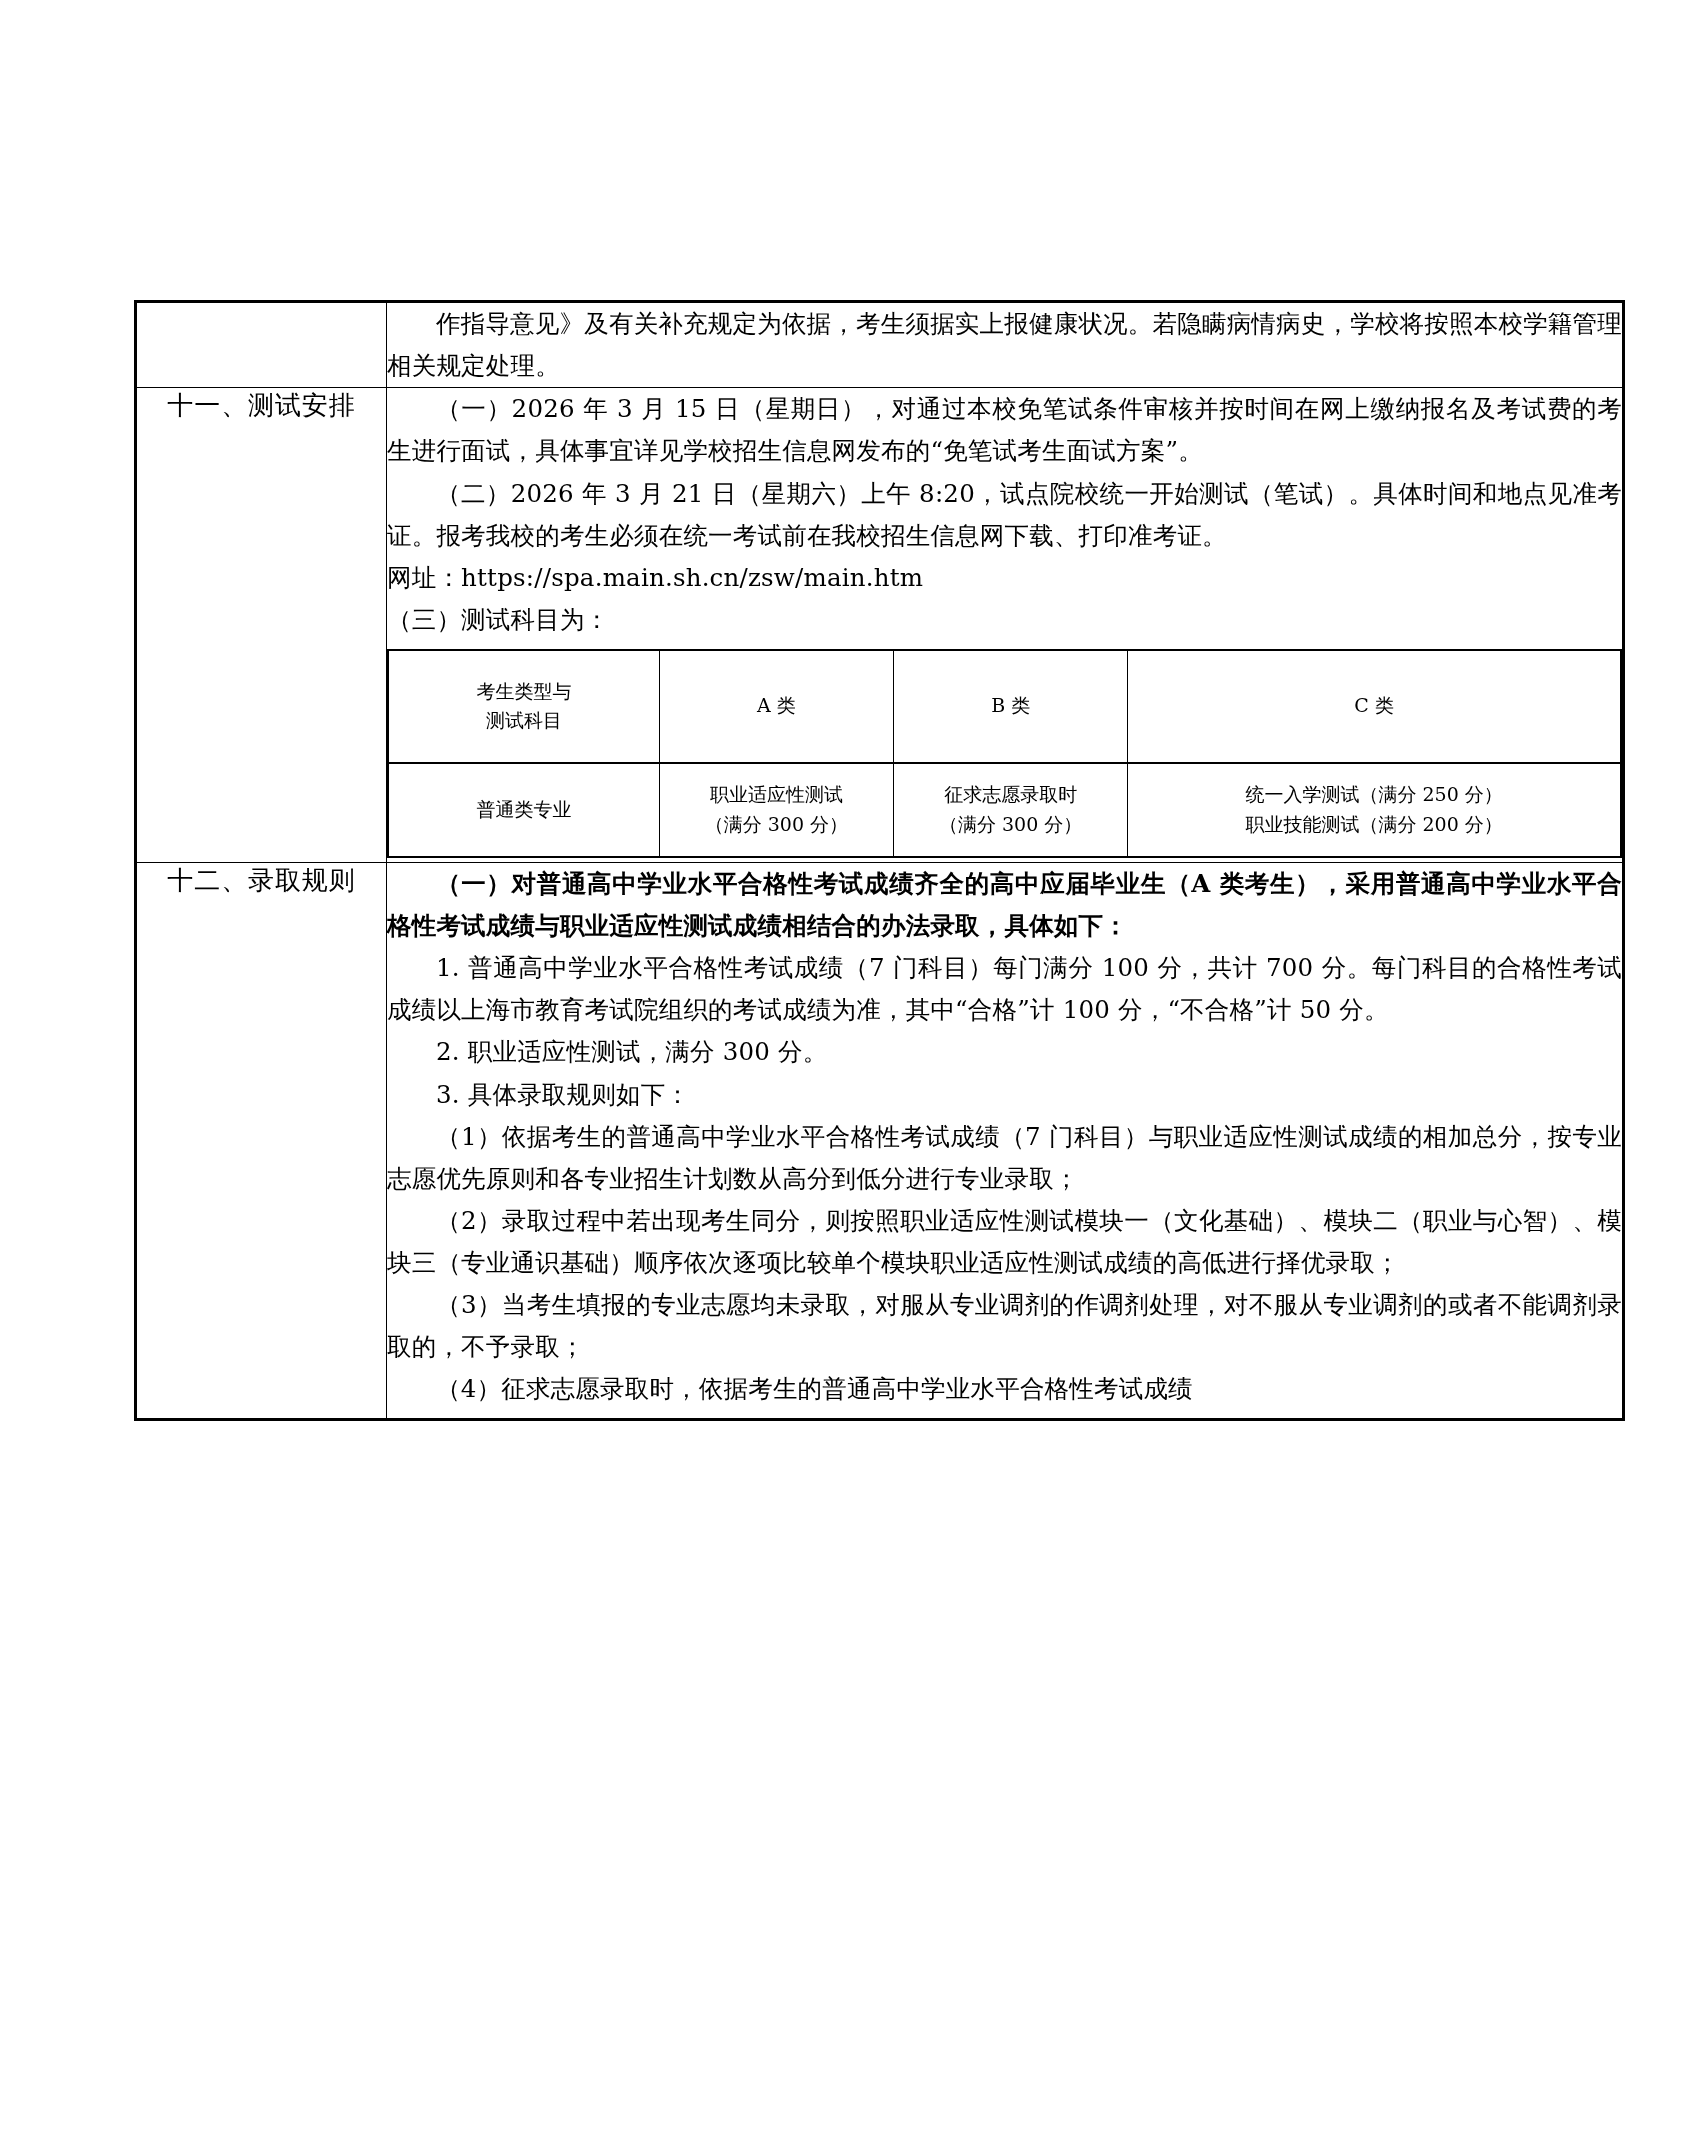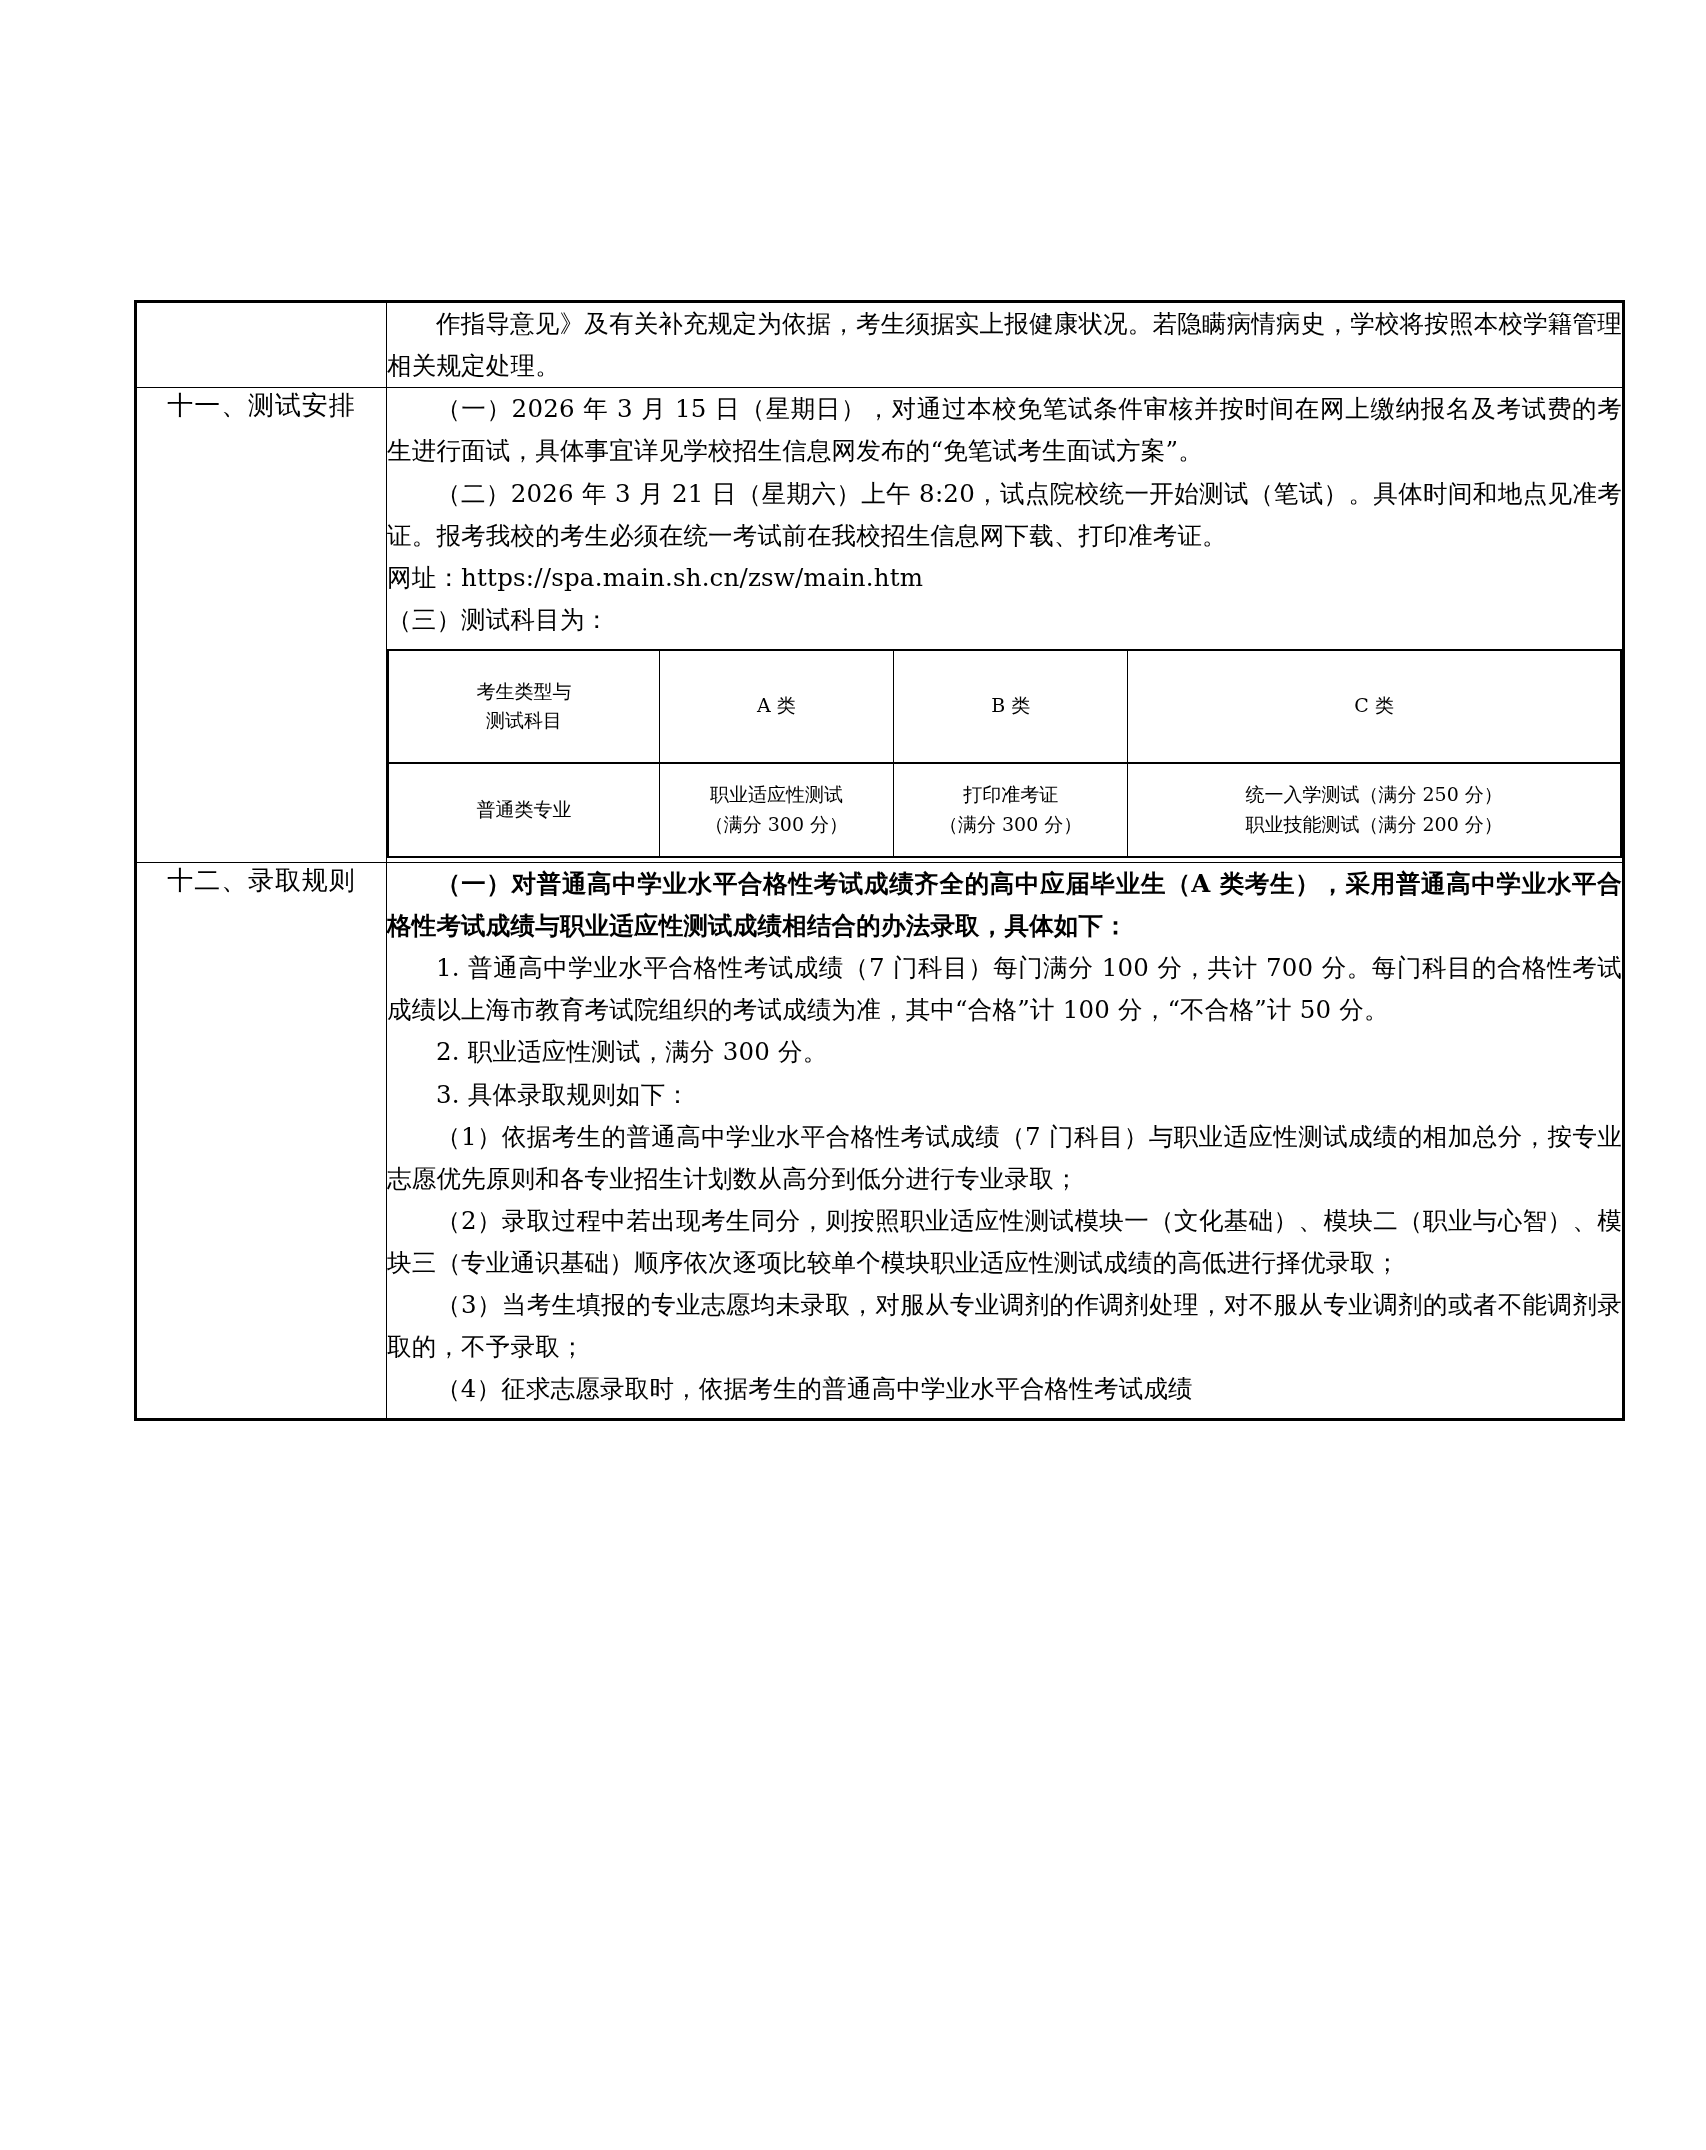--- a/index.html
+++ b/index.html
@@ -165,21 +165,21 @@
                 </tr>
               </thead>
               <tbody>
                 <tr>
                   <td>普通类专业</td>
                   <td class="cell-lines">
                     <span>职业适应性测试</span>
                     <span>（满分 300 分）</span>
                   </td>
                   <td class="cell-lines">
-                    <span>打印准考证</span>
+                    <span>征求志愿录取时</span>
                     <span>（满分 300 分）</span>
                   </td>
                   <td class="cell-lines">
                     <span>统一入学测试（满分 250 分）</span>
                     <span>职业技能测试（满分 200 分）</span>
                   </td>
                 </tr>
               </tbody>
             </table>
           </div>

